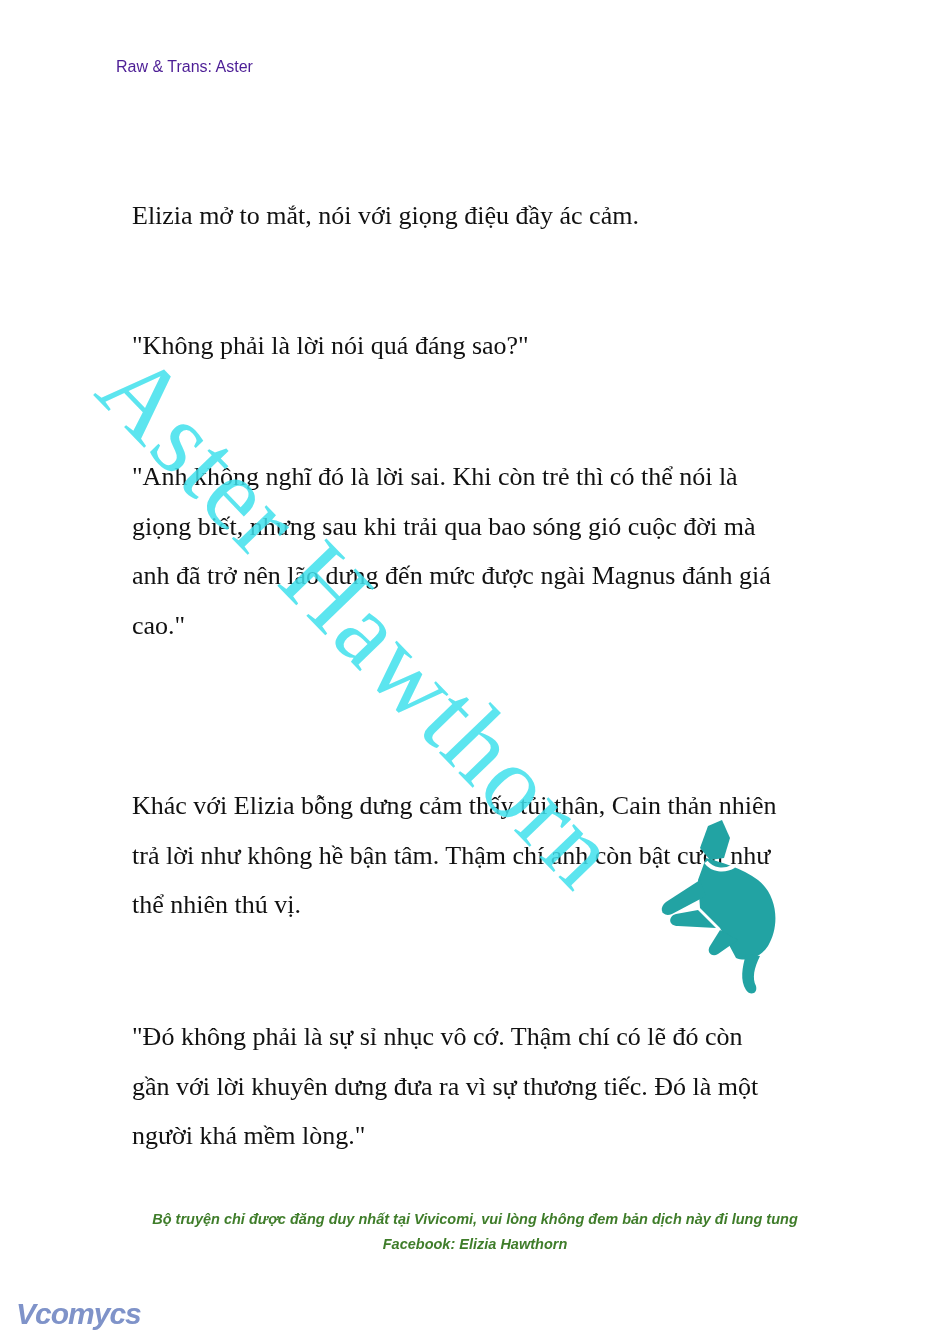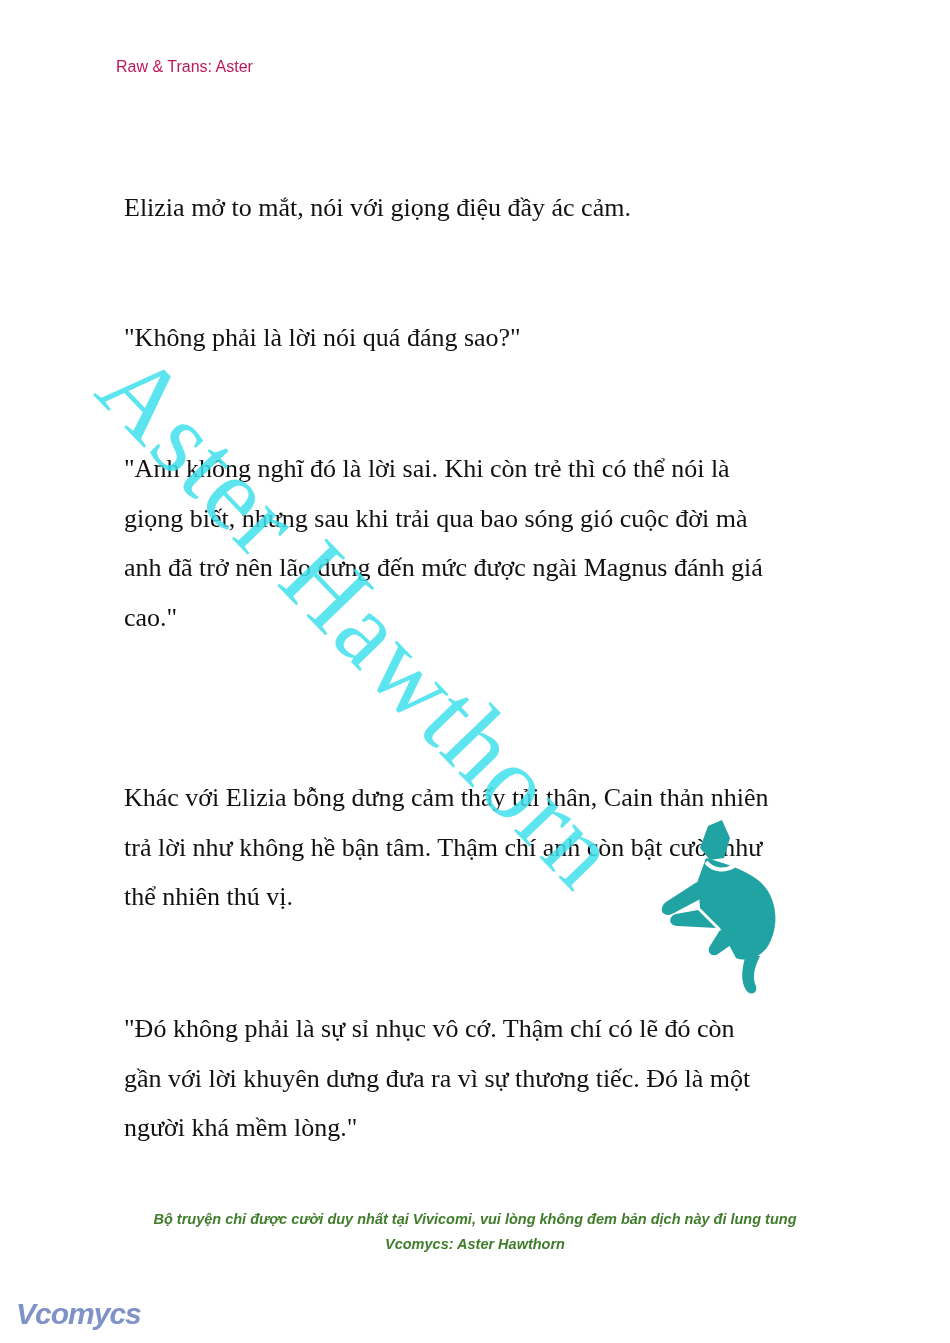--- a/index.html
+++ b/index.html
@@ -7,26 +7,26 @@
       width: 950px; height: 1343px;
       background: #ffffff;
       position: relative;
       overflow: hidden;
       font-family: "Liberation Serif", serif;
       color: #111111;
     }
     .header {
       position: absolute; left: 116px; top: 58px;
       font-family: "Liberation Sans", sans-serif;
-      font-size: 16px; color: #be185d;
+      font-size: 16px; color: #4c1d95;
     }
     .para {
       position: absolute; left: 116px; width: 720px;
       font-size: 26px; line-height: 49.5px;
-      margin: 8px;
+      margin: 16px;
     }
     .p1 { top: 175px; }
     .p2 { top: 305px; }
     .p3 { top: 436px; }
     .p4 { top: 765px; font-family: Liberation Serif, serif; }
     .p5 { top: 996px; }
     .line { display: block; white-space: nowrap; }
     .footer {
       position: absolute; left: 0; width: 950px; top: 1207px;
       text-align: center;
@@ -104,19 +104,19 @@
 
     <path d="M70 112 L60 128 C56 134 62 140 68 136 L88 122 Z"></path>
 
     <path d="M96 136 C92 150 90 162 96 172 C100 178 108 176 106 168 C102 160 104 150 110 138 Z"></path>
   </g>
 
   <path d="M56 44 C62 52 74 54 84 48" stroke="#ffffff" stroke-width="4" fill="none"></path>
 </svg>
 
 <div class="footer">
-  <span>Bộ truyện chỉ được cười duy nhất tại Vivicomi, vui lòng không đem bản dịch này đi lung tung</span>
-  <span>Vcomycs: Aster Hawthorn</span>
+  <span>Bộ truyện chỉ được đăng duy nhất tại Vivicomi, vui lòng không đem bản dịch này đi lung tung</span>
+  <span>Facebook: Elizia Hawthorn</span>
 </div>
 
 <svg class="logo" viewBox="0 0 130 40">
   <text x="2" y="30" font-family="Liberation Sans, sans-serif" font-size="30" font-style="italic" font-weight="bold" fill="#7f93c9" letter-spacing="-1">Vcomycs</text>
 </svg>
 
 </body></html>

